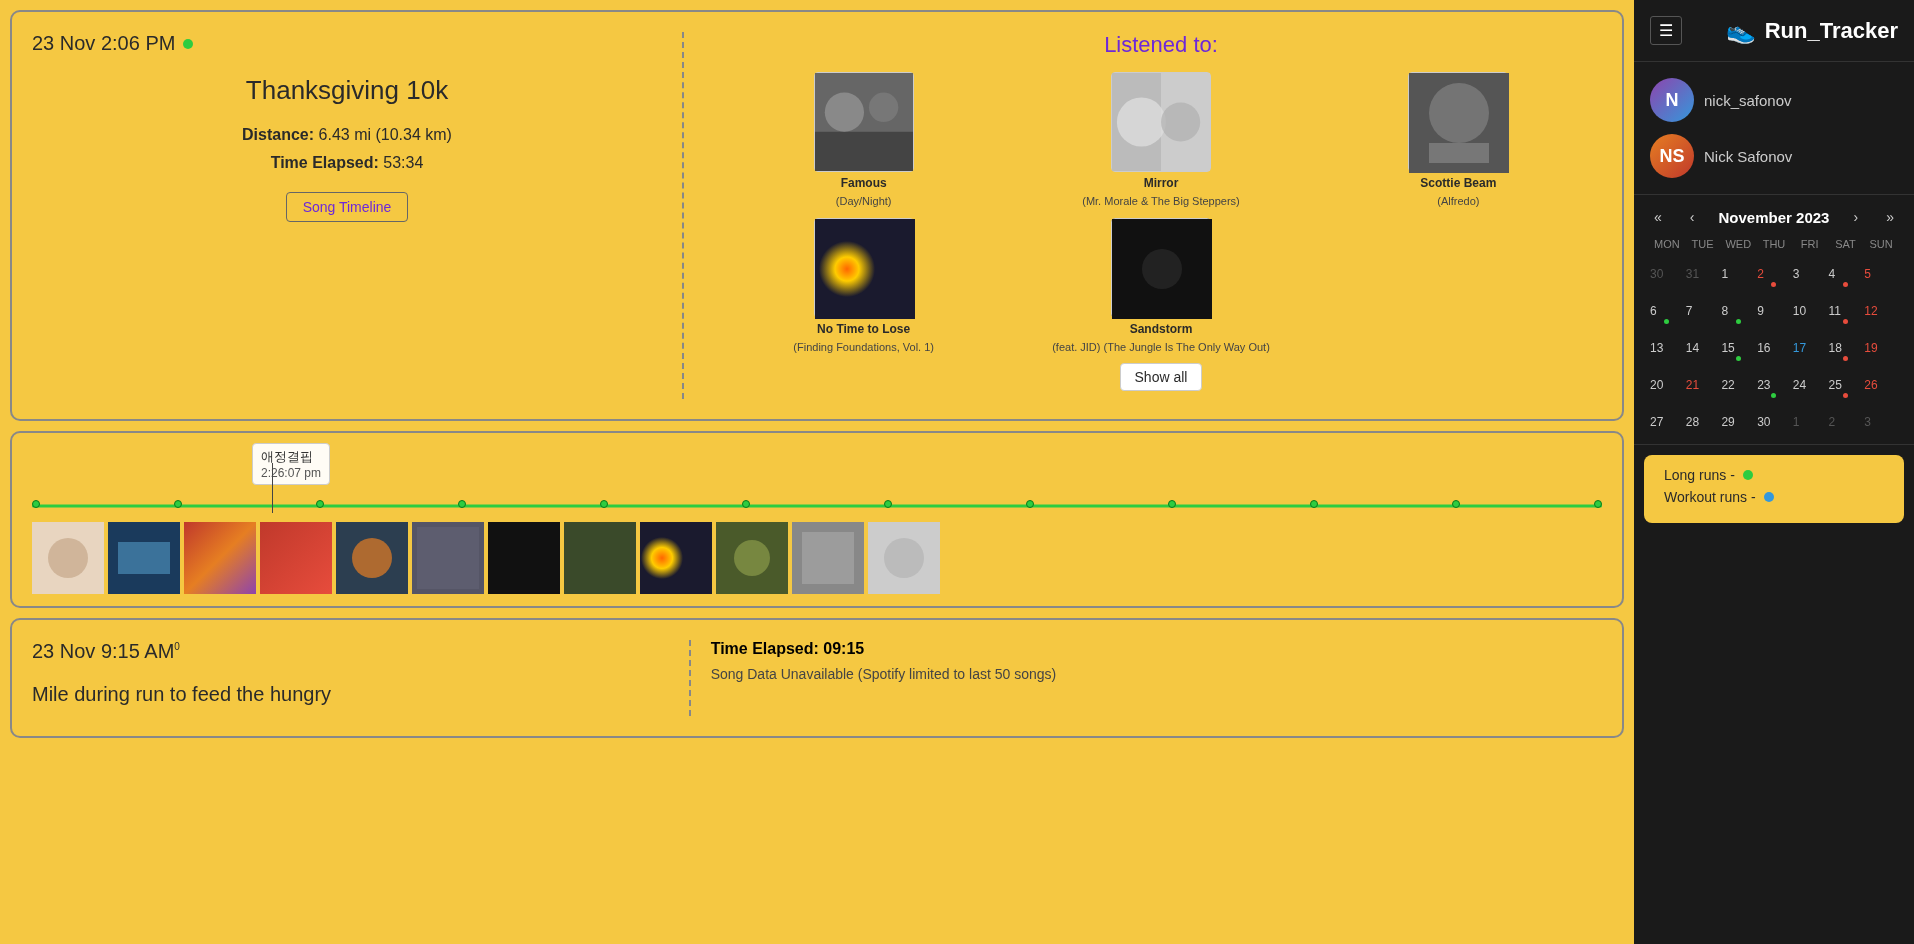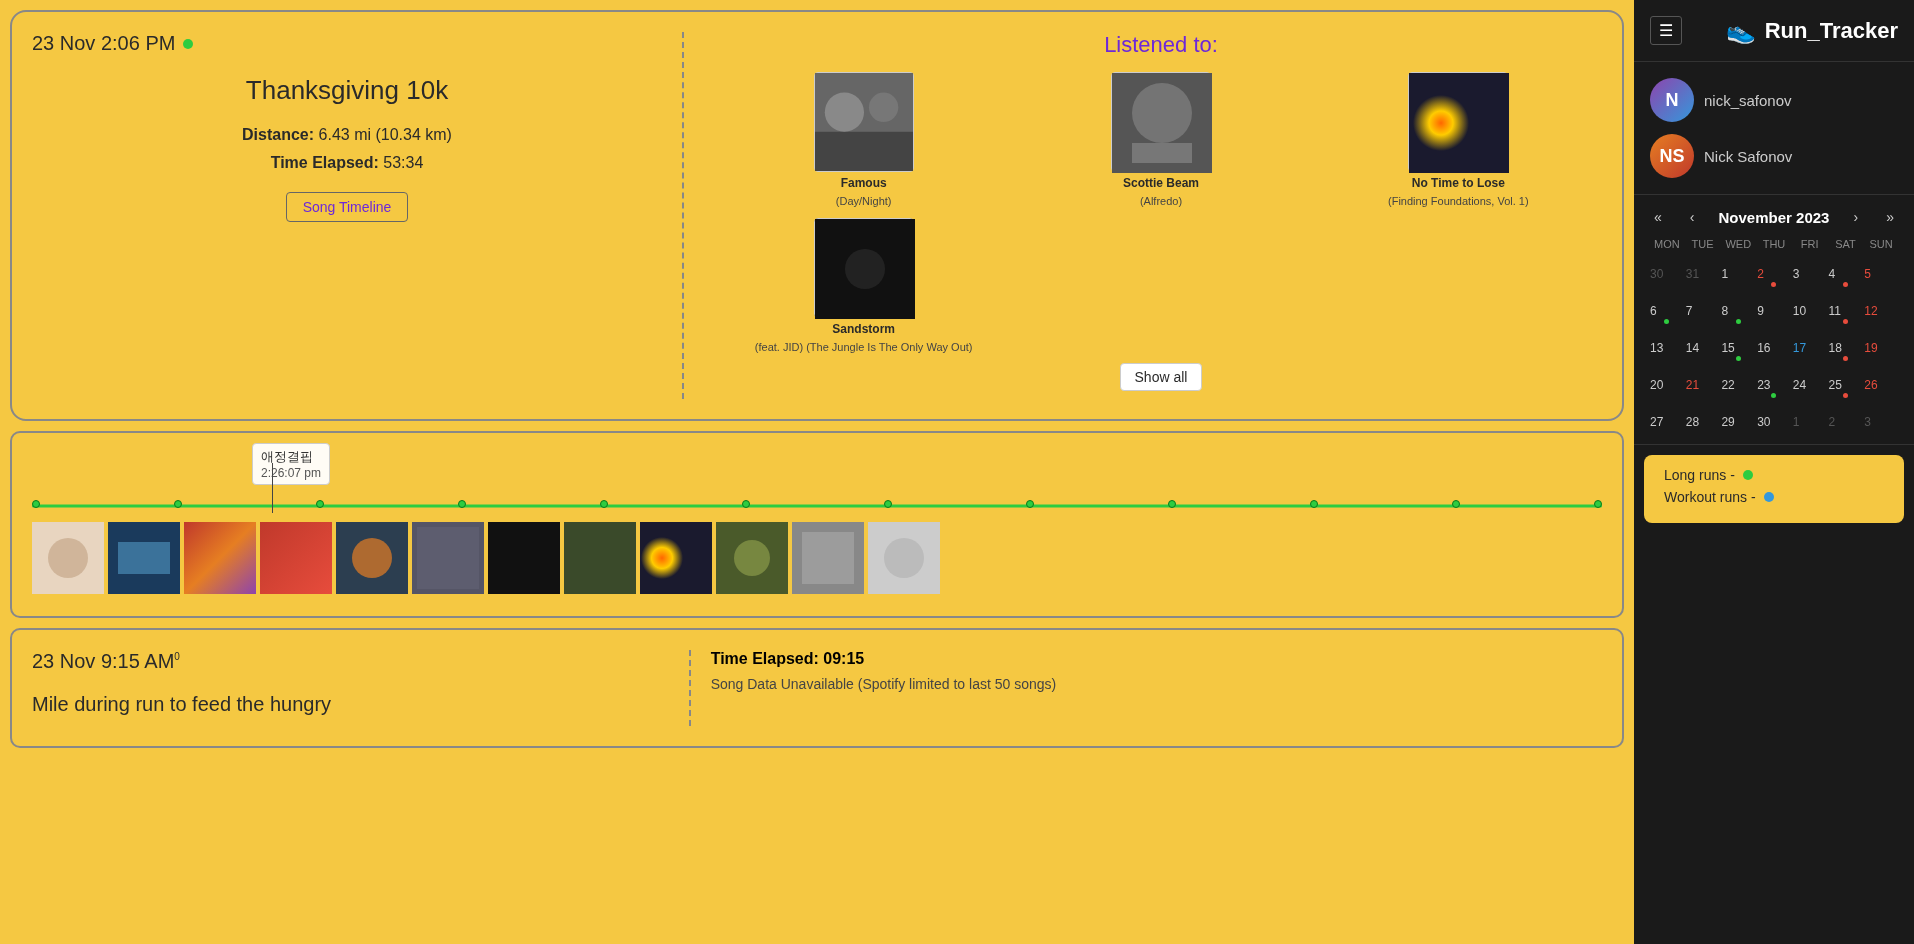--- a/index.html
+++ b/index.html
@@ -19,21 +19,21 @@
       overflow-y: auto;
       display: flex;
       flex-direction: column;
       gap: 10px;
     }
 
     
     .run-card {
       background: #f5c842;
       border: 2px solid #888;
-      border-radius: 16px;
+      border-radius: 10px;
       padding: 20px;
       display: flex;
       gap: 16px;
     }
 
     .run-card-left {
       flex: 1;
       border-right: 2px dashed #888;
       padding-right: 20px;
       display: flex;
@@ -166,21 +166,21 @@
     }
     .art-sandstorm {
       background: #111;
     }
 
     
     .timeline-card {
       background: #f5c842;
       border: 2px solid #888;
       border-radius: 10px;
-      padding: 10px 20px 10px 20px;
+      padding: 10px 20px 0 20px;
       position: relative;
     }
 
     .timeline-tooltip {
       position: absolute;
       top: 0;
       left: 220px;
       background: rgba(255,255,255,0.95);
       border: 1px solid #ccc;
       border-radius: 4px;
@@ -434,20 +434,32 @@
               <rect width="100" height="100" fill="#666"></rect>
               <rect x="0" y="60" width="100" height="40" fill="#444"></rect>
               <circle cx="30" cy="40" r="20" fill="#999" opacity="0.7"></circle>
               <circle cx="70" cy="35" r="15" fill="#888" opacity="0.5"></circle>
             </svg>
           </div>
           <div class="album-name">Famous</div>
           <div class="album-sub">(Day/Night)</div>
         </div>
 
+        <div class="album-item">
+          <div class="album-art art-mirror">
+            <svg width="100" height="100" viewBox="0 0 100 100">
+              <rect width="100" height="100" fill="#ccc"></rect>
+              <rect x="0" y="0" width="50" height="100" fill="#bbb"></rect>
+              <circle cx="30" cy="50" r="25" fill="#ddd" opacity="0.8"></circle>
+              <circle cx="70" cy="50" r="20" fill="#aaa" opacity="0.6"></circle>
+            </svg>
+          </div>
+          <div class="album-name">Mirror</div>
+          <div class="album-sub">(Mr. Morale &amp; The Big Steppers)</div>
+        </div>
 
         <div class="album-item">
           <div class="album-art art-scottie">
             <svg width="100" height="100" viewBox="0 0 100 100">
               <rect width="100" height="100" fill="#555"></rect>
               <circle cx="50" cy="40" r="30" fill="#888" opacity="0.6"></circle>
               <rect x="20" y="70" width="60" height="20" fill="#aaa" opacity="0.4"></rect>
             </svg>
           </div>
           <div class="album-name">Scottie Beam</div>

